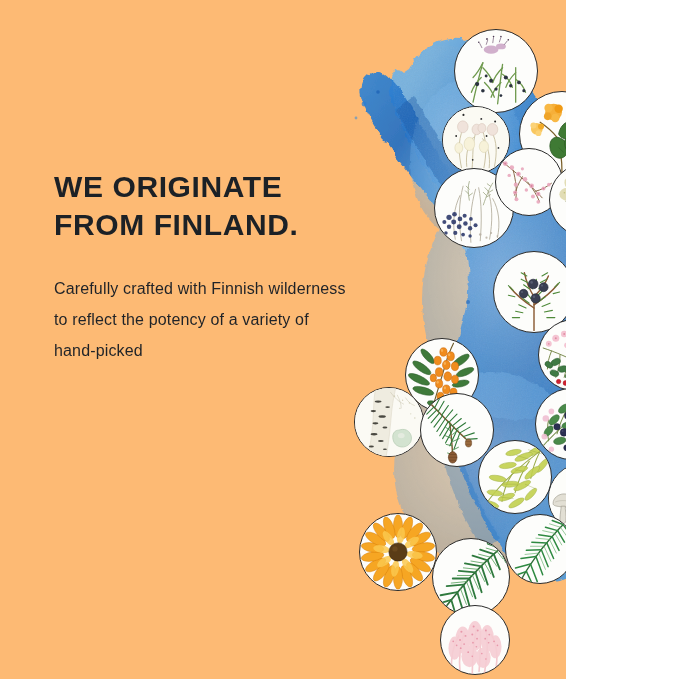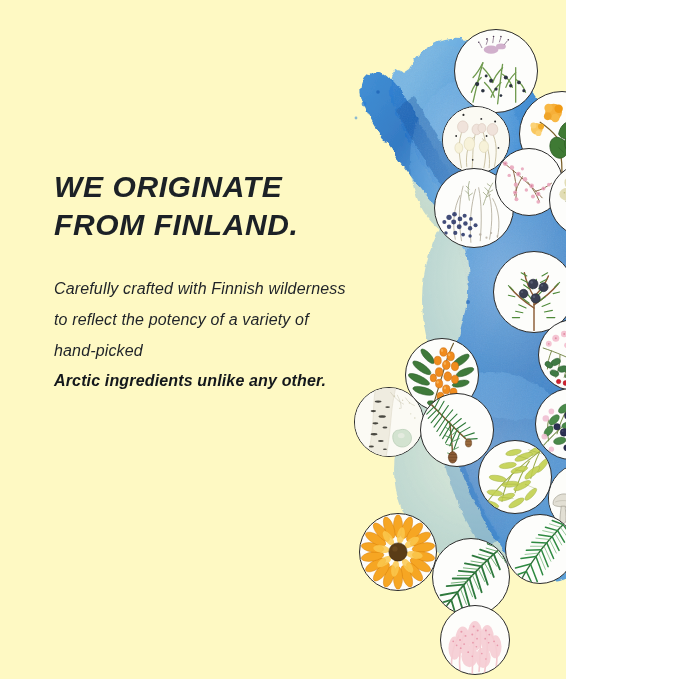--- a/index.html
+++ b/index.html
@@ -9,23 +9,22 @@
     background: #ffffff;
   }
   body {
     font-family: "Liberation Sans", sans-serif;
     -webkit-font-smoothing: antialiased;
   }
   #stage {
     position: relative;
     width: 566px;
     height: 679px;
-    background: #fef9c3;
+    background: #fdba74;
     overflow: hidden;
-    font-style: italic;
   }
 
   
   .text-col {
     position: absolute;
     left: 54px;
     top: 168px;
     width: 300px;
   }
   .headline {
@@ -77,21 +76,20 @@
 </head>
 <body>
 
 <div id="stage">
 
   <div class="text-col">
     <h1 class="headline">WE ORIGINATE
 FROM FINLAND.</h1>
     <div class="body-copy">
       <span class="lead">Carefully crafted with Finnish wilderness to reflect the potency of a variety of hand-picked</span>
-      <span class="emph">Arctic ingredients unlike any other.</span>
     </div>
   </div>
 
   <div class="map-wrap">
 
     <svg class="map-svg" viewBox="0 0 361 679" preserveAspectRatio="none">
       <defs>
         <linearGradient id="gBlueA" x1="0" y1="0" x2="1" y2="1">
           <stop offset="0%" stop-color="#2f86d8"></stop>
           <stop offset="35%" stop-color="#1f6dc4"></stop>

